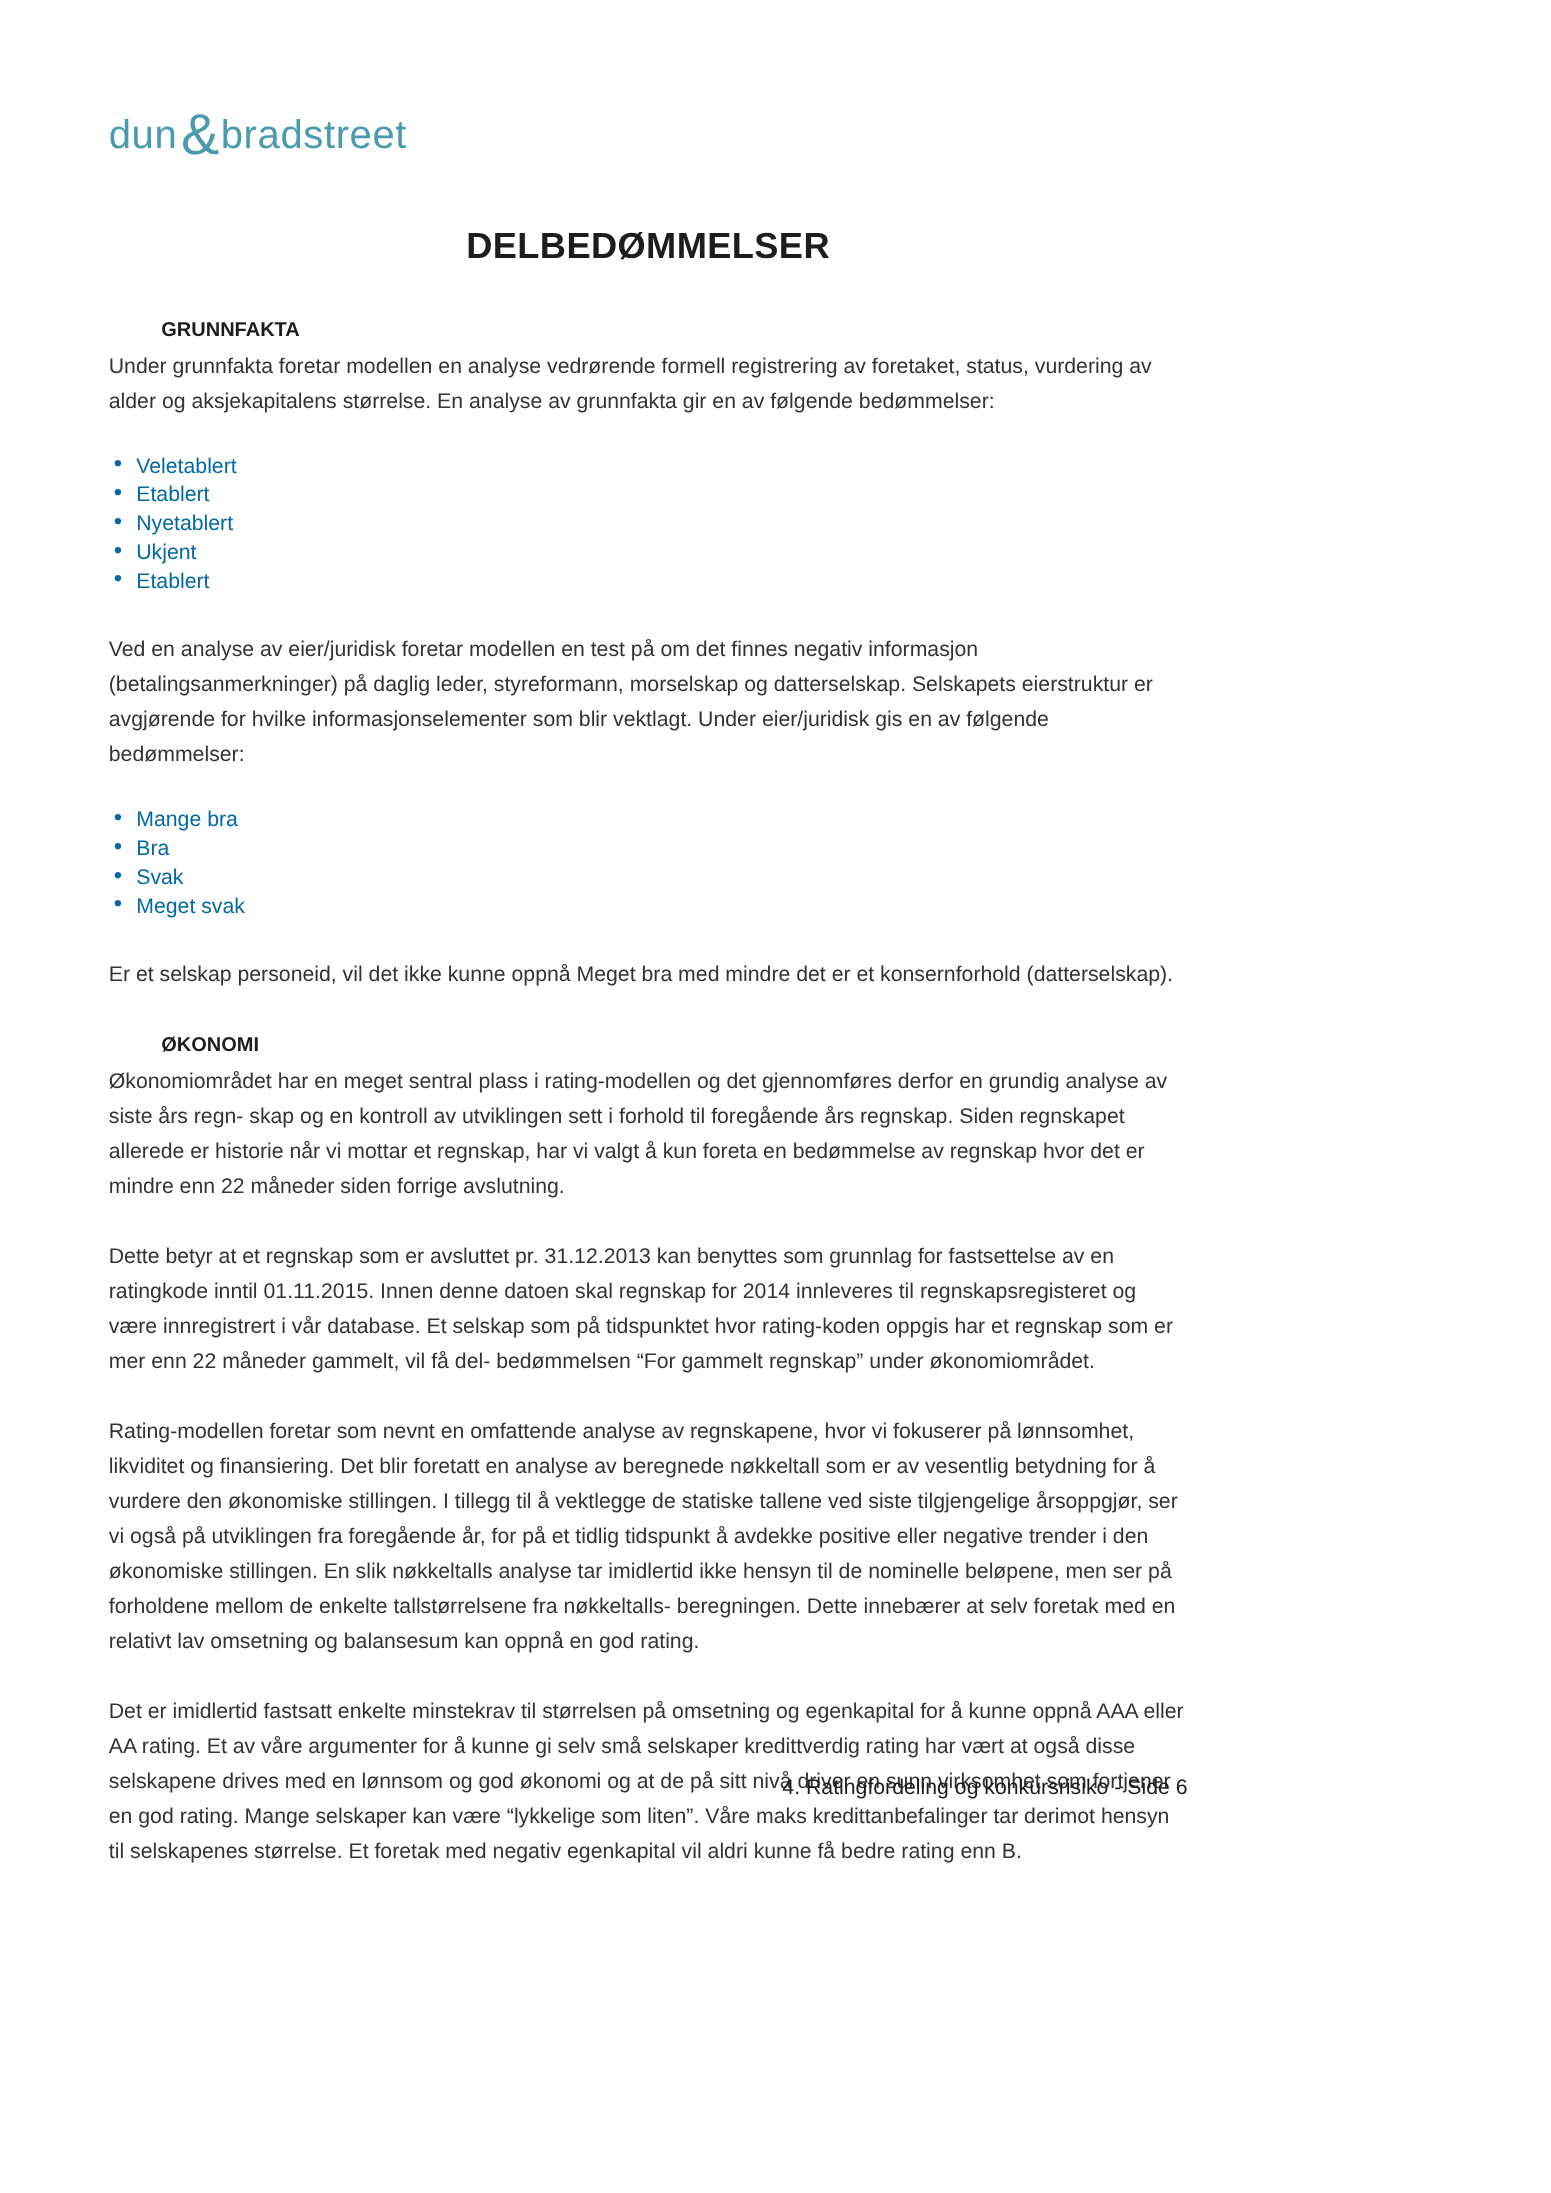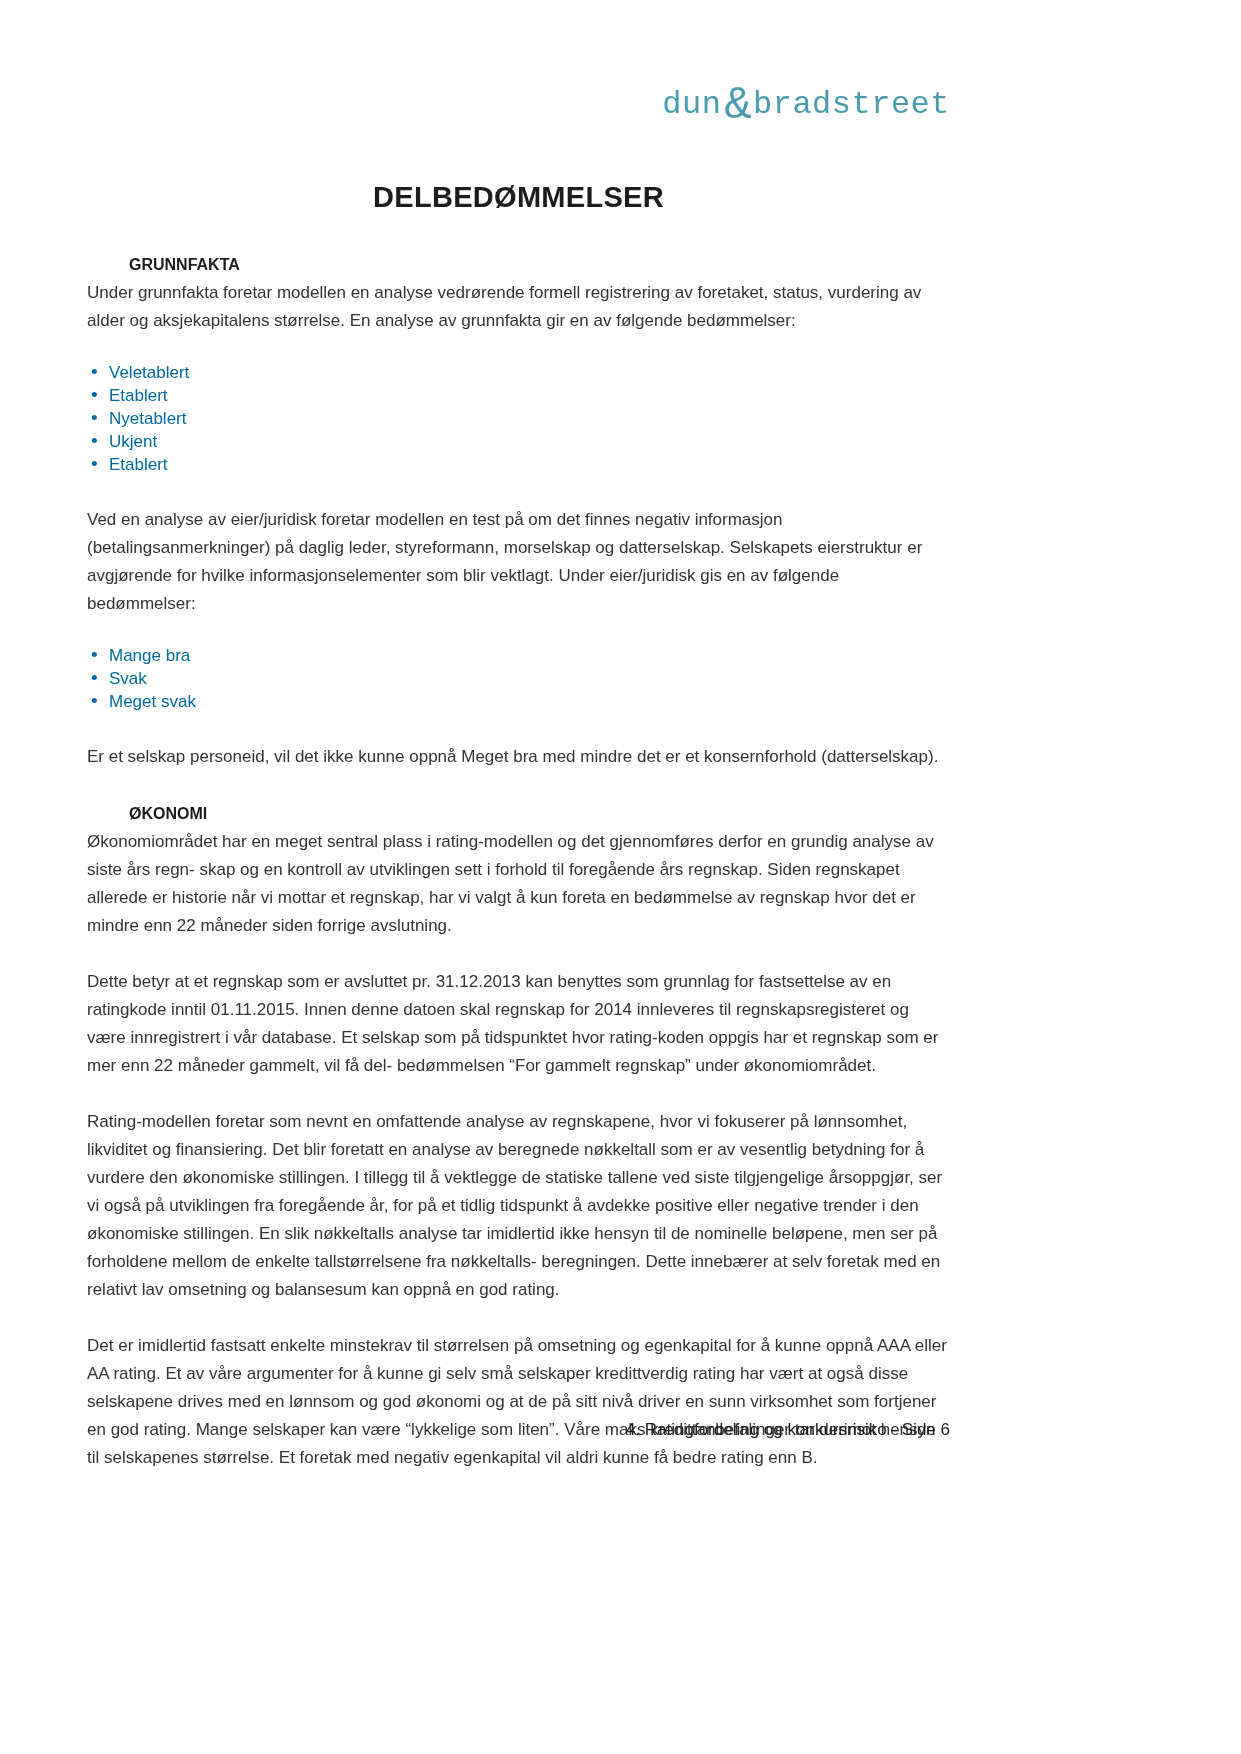--- a/index.html
+++ b/index.html
@@ -10,26 +10,24 @@
     position: relative;
     width: 1241px;
     height: 1754px;
     background: #ffffff;
     padding: 75px 291px 0 87px;
     color: #333333;
     overflow: hidden;
   }
 
   .logo {
-    text-align: right;
     color: #4A9BAD;
     margin-bottom: 58px;
     height: 48px;
     white-space: nowrap;
-    font-family: Liberation Mono, monospace;
   }
   .logo .w {
     font-size: 32px;
     font-weight: 400;
     letter-spacing: 0.5px;
     vertical-align: baseline;
   }
   .logo .amp {
     font-size: 46px;
     font-weight: 300;
@@ -111,20 +109,21 @@
       <li>Nyetablert</li>
       <li>Ukjent</li>
       <li>Etablert</li>
     </ul>
   </section>
 
   <section>
     <p class="body intro">Ved en analyse av eier/juridisk foretar modellen en test på om det finnes negativ informasjon (betalingsanmerkninger) på daglig leder, styreformann, morselskap og datterselskap. Selskapets eierstruktur er avgjørende for hvilke informasjonselementer som blir vektlagt. Under eier/juridisk gis en av følgende bedømmelser:</p>
     <ul class="bullets">
       <li>Mange bra</li>
+      <li>Bra</li>
       <li>Svak</li>
       <li>Meget svak</li>
     </ul>
     <p class="body">Er et selskap personeid, vil det ikke kunne oppnå Meget bra med mindre det er et konsernforhold (datterselskap).</p>
   </section>
 
   <section>
     <h2 class="heading">ØKONOMI</h2>
     <p class="body">Økonomiområdet har en meget sentral plass i rating-modellen og det gjennomføres derfor en grundig analyse av siste års regn- skap og en kontroll av utviklingen sett i forhold til foregående års regnskap. Siden regnskapet allerede er historie når vi mottar et regnskap, har vi valgt å kun foreta en bedømmelse av regnskap hvor det er mindre enn 22 måneder siden forrige avslutning.</p>
     <p class="body">Dette betyr at et regnskap som er avsluttet pr. 31.12.2013 kan benyttes som grunnlag for fastsettelse av en ratingkode inntil 01.11.2015. Innen denne datoen skal regnskap for 2014 innleveres til regnskapsregisteret og være innregistrert i vår database. Et selskap som på tidspunktet hvor rating-koden oppgis har et regnskap som er mer enn 22 måneder gammelt, vil få del- bedømmelsen “For gammelt regnskap” under økonomiområdet.</p>

